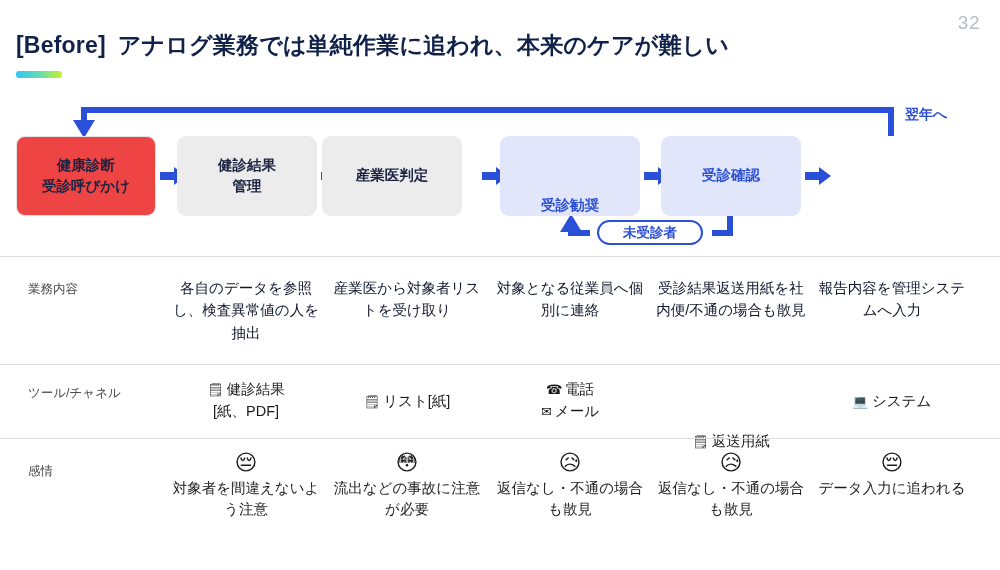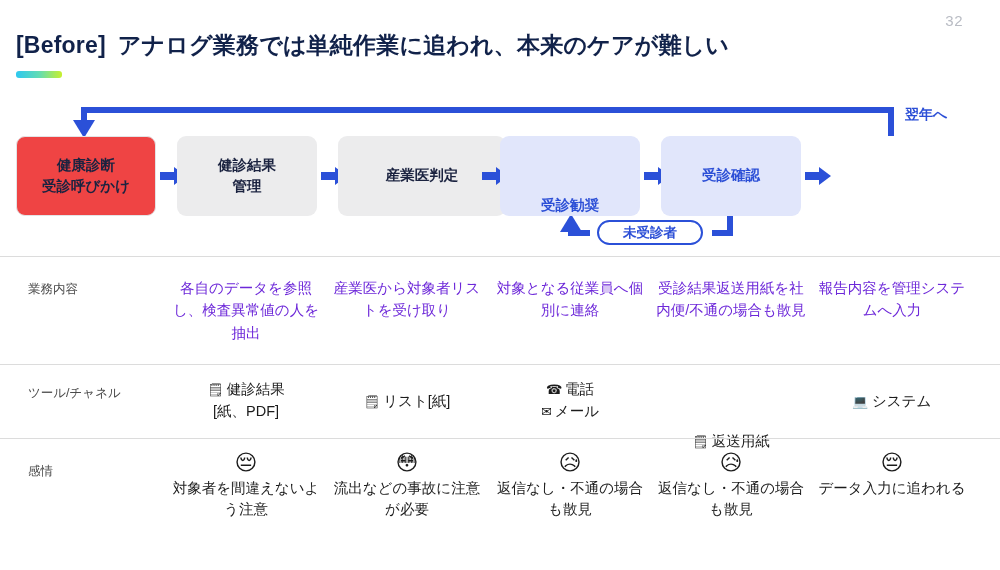--- a/index.html
+++ b/index.html
@@ -13,22 +13,22 @@
     font-family: "Liberation Sans", "DejaVu Sans", sans-serif;
     color: #1b2340;
     overflow: hidden;
     position: relative;
   }
 
   
   .page-number {
     position: absolute;
     top: 12px;
-    right: 37px;
-    font-size: 15px;
+    right: 20px;
+    font-size: 19px;
     color: #b9bcc4;
     letter-spacing: 0.5px;
   }
   .slide-title {
     position: absolute;
     left: 16px;
     top: 30px;
     font-size: 23px;
     font-weight: bold;
     color: #11224a;
@@ -189,21 +189,21 @@
     text-align: center;
     box-sizing: border-box;
   }
 
   .row-task { height: 108px; }
   .row-task .row-label { top: 24px; }
   .row-task .cell {
     top: 20px;
     font-size: 14.5px;
     line-height: 1.55;
-    color: #6d28d9;
+    color: #0f172a;
   }
 
   .row-tool { height: 74px; }
   .row-tool .row-label { top: 20px; }
   .row-tool .cell {
     top: 14px;
     font-size: 14.5px;
     line-height: 1.5;
     color: #1b1b1b;
   }
@@ -271,21 +271,21 @@
     <div>
       <span class="lbl">健診結果</span>
       <span class="lbl">管理</span>
     </div>
   </div>
   <div class="arrow-right" style="left:321px;">
     <span class="shaft"></span>
       <span class="head"></span>
   </div>
 
-  <div class="pbox gray" style="left:338px; width:168px;text-align:right;">
+  <div class="pbox gray" style="left:322px; width:140px;text-align:right;">
     <div>
       <span class="lbl">産業医判定</span>
     </div>
   </div>
   <div class="arrow-right" style="left:482px;">
     <span class="shaft"></span>
       <span class="head"></span>
   </div>
 
   <div class="pbox blue" style="left:500px; width:140px;align-items:flex-end;">

